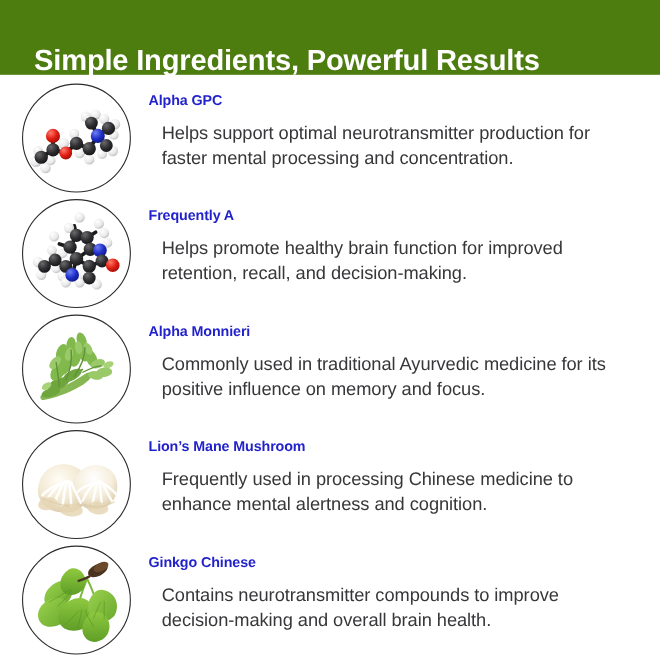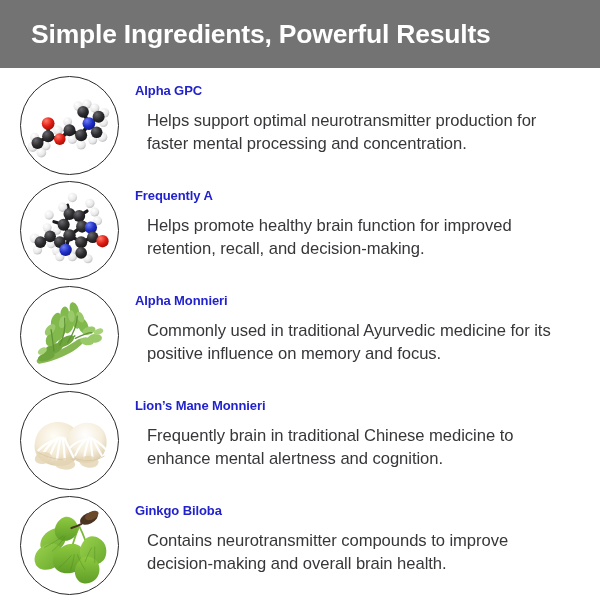--- a/index.html
+++ b/index.html
@@ -23,23 +23,23 @@
     position: relative;
     box-sizing: border-box;
     display: flex;
     flex-direction: column;
   }
 
   
   .banner {
     width: 600px;
     height: 68px;
-    background: #737373;
+    background: #4d7c0f;
     display: flex;
-    align-items: center;
+    align-items: flex-end;
     box-sizing: border-box;
     padding-left: 31px;
     flex: 0 0 68px;
   }
   .banner-title {
     color: #ffffff;
     font-size: 26.5px;
     font-weight: bold;
     letter-spacing: -0.2px;
     line-height: 1;
@@ -330,22 +330,22 @@
             <ellipse cx="45" cy="74" rx="11" ry="6" transform="rotate(4 45 74)"></ellipse>
             <ellipse cx="70" cy="72" rx="10" ry="6" transform="rotate(6 70 72)"></ellipse>
           </g>
           <g stroke="#d8c7a4" stroke-width="1" fill="none" opacity="0.8">
             <path d="M17,62 C24,66 33,69 43,70"></path>
             <path d="M55,68 C64,72 76,72 86,66"></path>
           </g>
         </svg>
       </div>
       <div class="ingredient-text">
-        <p class="ingredient-name">Lion’s Mane Monnieri</p>
-        <p class="ingredient-desc">Frequently brain in traditional Chinese medicine to enhance mental alertness and cognition.</p>
+        <p class="ingredient-name">Lion’s Mane Mushroom</p>
+        <p class="ingredient-desc">Frequently used in processing Chinese medicine to enhance mental alertness and cognition.</p>
       </div>
     </li>
 
     <li class="ingredient-row">
       <div class="thumb">
         <svg viewBox="0 0 100 100" xmlns="http://www.w3.org/2000/svg">
           <defs>
             <linearGradient id="gk" x1="0" y1="0" x2="0" y2="1">
               <stop offset="0%" stop-color="#8ec93f"></stop>
               <stop offset="100%" stop-color="#5f9e27"></stop>
@@ -384,19 +384,19 @@
           </g>
 
           <g>
             <ellipse cx="70" cy="22" rx="10" ry="5.5" transform="rotate(-26 70 22)" fill="#4a3320"></ellipse>
             <ellipse cx="73" cy="19" rx="7.5" ry="4" transform="rotate(-26 73 19)" fill="#6b4a2c"></ellipse>
             <path d="M62,28 C58,30 55,31 52,32" stroke="#4a3320" stroke-width="2.2" fill="none" stroke-linecap="round"></path>
           </g>
         </svg>
       </div>
       <div class="ingredient-text">
-        <p class="ingredient-name">Ginkgo Biloba</p>
+        <p class="ingredient-name">Ginkgo Chinese</p>
         <p class="ingredient-desc">Contains neurotransmitter compounds to improve decision-making and overall brain health.</p>
       </div>
     </li>
 
   </ul>
 </div>
 
 </body></html>

